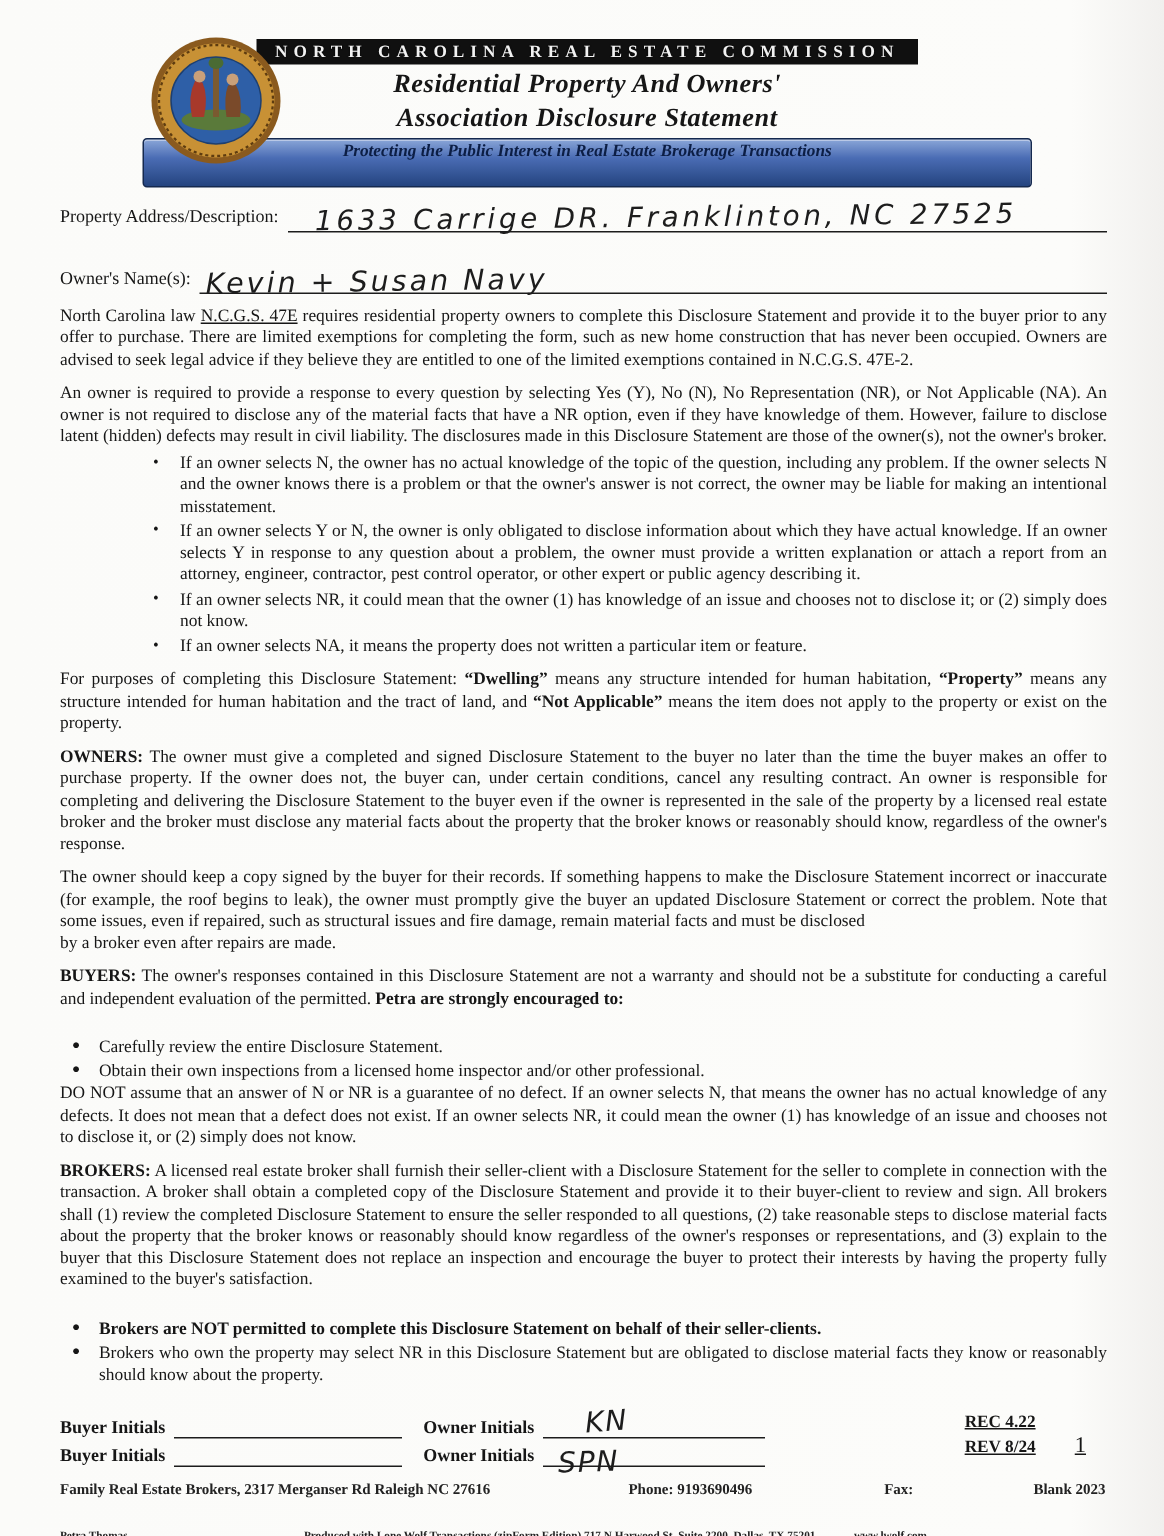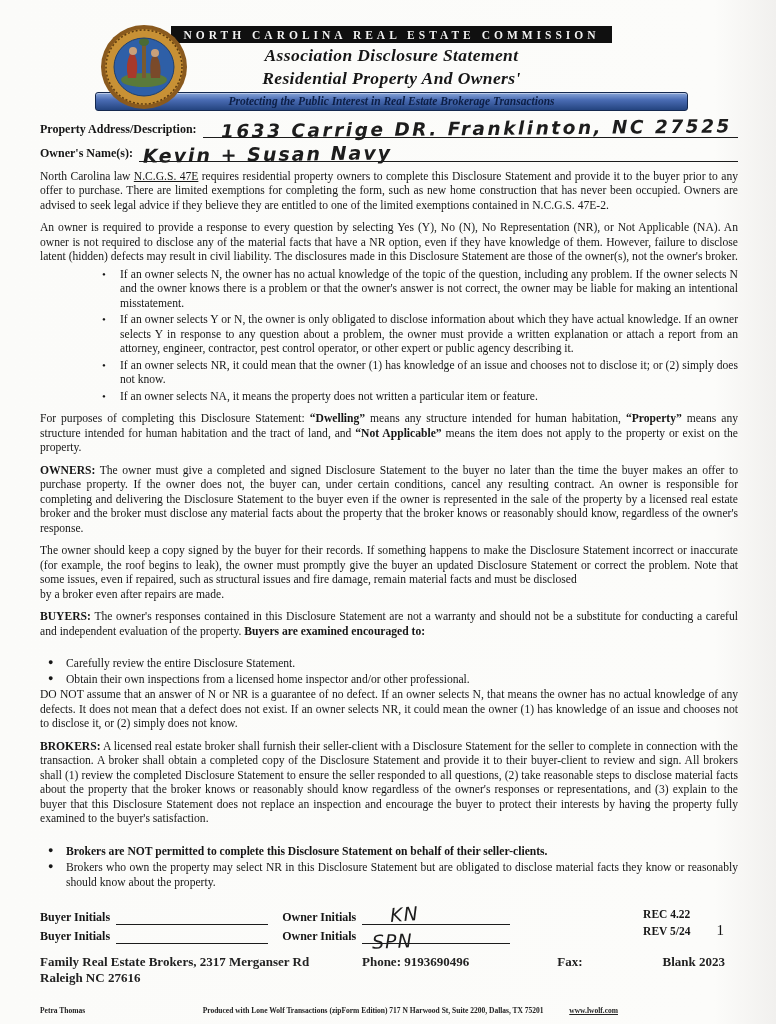--- a/index.html
+++ b/index.html
@@ -20,30 +20,30 @@
   .bars { position: absolute; left: 55px; right: 50px; top: 4px; }
   .bar-black {
     width: fit-content; margin: 0 auto;
     background: #101010; color: #f2f2f2;
     font: bold 11.5px "Liberation Serif", serif;
     letter-spacing: 4px; padding: 3px 12px 2px;
     text-shadow: 0 0 1px #000;
   }
   .title-line { text-align: center; font: bold italic 17.5px/1.12 "Liberation Serif", serif; margin-top: 3px; letter-spacing: .4px; }
   .bar-blue {
-    margin-top: 4px; padding: 2px 0 3px;
+    margin-top: 4px; padding: 2px 0 17px;
     background: linear-gradient(180deg, #8aa6d8 0%, #4a6cb4 40%, #24447f 100%);
     border: 1px solid #15294f; border-radius: 3px;
     text-align: center;
     font: bold italic 11.5px "Liberation Serif", serif;
     color: #0c1e45;
     box-shadow: inset 0 1px 0 #b9c8e6;
   }
   
-  .field-row { display: flex; align-items: flex-end; margin-top: 3px; height: 21px; font-weight: bold; }
+  .field-row { display: flex; align-items: center; margin-top: 20px; height: 21px; }
   .field-label { font-size: 12px; white-space: nowrap; padding-bottom: 1px; }
   .field-line { flex: 1; border-bottom: 1.6px solid #1c1c1c; margin-left: 6px; position: relative; height: 100%; }
   .handwrite {
     font-family: "DejaVu Sans", sans-serif;
     font-style: italic;
     color: #1d1d1d;
     white-space: nowrap;
   }
   .hw-big { position: absolute; left: 18px; bottom: -2px; font-size: 18.5px; letter-spacing: 2.5px; transform: rotate(-0.6deg); }
   .hw-name { left: 4px; bottom: -4px; font-size: 19px; letter-spacing: 2px; transform: rotate(-0.8deg); }
@@ -68,29 +68,29 @@
   .initials-wrap { display: flex; margin-top: 16px; }
   .initials-left { width: 545px; }
   .init-row { display: flex; align-items: flex-end; height: 19px; font-size: 12px; font-weight: bold; }
   .init-label { white-space: nowrap; }
   .init-line { border-bottom: 1.3px solid #1c1c1c; position: relative; height: 100%; }
   .line-buyer { width: 152px; margin: 0 14px 0 6px; }
   .line-owner { width: 148px; margin-left: 6px; }
   .hw-init { position: absolute; font-weight: normal; }
   .hw-init-1 { left: 28px; bottom: -1px; font-size: 19px; letter-spacing: 1px; transform: rotate(-4deg); }
   .hw-init-2 { left: 10px; bottom: -9px; font-size: 19px; letter-spacing: 1px; transform: rotate(-2deg); }
-  .initials-right { flex: 1; display: flex; justify-content: flex-end; gap: 26px; }
+  .initials-right { flex: 1; display: flex; justify-content: flex-end; gap: 26px; text-decoration: underline; }
   .recrev { font: bold 11.5px "Liberation Serif", serif; line-height: 1.5; text-align: left; }
   .page-num { font: 15px "Liberation Serif", serif; margin-top: 16px; padding-right: 14px; }
   .footer { margin-top: 10px; font-family: "Liberation Serif", serif; color:#222; }
-  .foot-row1 { display: flex; align-items: baseline; font-size: 13px; font-weight: bold; }
+  .foot-row1 { display: flex; align-items: baseline; font-size: 10px; font-weight: bold; }
   .foot-company { flex: 1; }
   .foot-phone { margin-right: 60px; padding-left: 24px; }
   .foot-fax { margin-right: 80px; margin-left: 28px; }
-  .foot-blank { margin-right: 13px; }
+  .foot-blank { margin-right: 1px; }
   .foot-row2 { display: flex; align-items: baseline; font-size: 7.5px; font-weight: bold; margin-top: 20px; font-family: Liberation Serif, serif; }
   .foot-agent { width: 145px; }
   .foot-produced { flex: 1; text-align: center; }
   .foot-site { text-decoration: underline; margin-left: 8px; margin-right: 120px; }
 </style>
 </head>
 <body>
 
 <div class="page">
 
@@ -106,22 +106,22 @@
         <ellipse cx="44" cy="18" rx="5" ry="4" fill="#4a6b34"></ellipse>
         <path d="M30 30 q-5 10 -2 24 l8 0 q3 -14 -1 -23 z" fill="#a8392b"></path>
         <circle cx="33" cy="27" r="4" fill="#c9a07a"></circle>
         <path d="M57 32 q5 9 3 22 l-9 0 q-2 -13 1 -21 z" fill="#7a4a2a"></path>
         <circle cx="55" cy="29" r="4" fill="#c9a07a"></circle>
         <ellipse cx="44" cy="43" rx="30" ry="29" fill="none" stroke="#1d3f70" stroke-width="1"></ellipse>
       </svg>
     </div>
     <div class="bars">
       <div class="bar-black">NORTH CAROLINA REAL ESTATE COMMISSION</div>
+      <div class="title-line">Residential Property And Owners'</div>
       <div class="title-line">Association Disclosure Statement</div>
-      <div class="title-line">Residential Property And Owners'</div>
       <div class="bar-blue">Protecting the Public Interest in Real Estate Brokerage Transactions</div>
     </div>
   </div>
 
   <div class="field-row">
     <span class="field-label">Property Address/Description:</span>
     <span class="field-line">
       <span class="handwrite hw-big">1633 Carrige DR. Franklinton, NC 27525</span>
     </span>
   </div>
@@ -140,21 +140,21 @@
       <li>If an owner selects N, the owner has no actual knowledge of the topic of the question, including any problem. If the owner selects N and the owner knows there is a problem or that the owner's answer is not correct, the owner may be liable for making an intentional misstatement.</li>
       <li>If an owner selects Y or N, the owner is only obligated to disclose information about which they have actual knowledge. If an owner selects Y in response to any question about a problem, the owner must provide a written explanation or attach a report from an attorney, engineer, contractor, pest control operator, or other expert or public agency describing it.</li>
       <li>If an owner selects NR, it could mean that the owner (1) has knowledge of an issue and chooses not to disclose it; or (2) simply does not know.</li>
       <li>If an owner selects NA, it means the property does not written a particular item or feature.</li>
     </ul>
 
     <p class="para"><span>For purposes of completing this Disclosure Statement: </span><span class="b">“Dwelling”</span><span> means any structure intended for human habitation, </span><span class="b">“Property”</span><span> means any structure intended for human habitation and the tract of land, and </span><span class="b">“Not Applicable”</span><span> means the item does not apply to the property or exist on the property.</span></p>
     <p class="para"><span class="b">OWNERS:</span><span> The owner must give a completed and signed Disclosure Statement to the buyer no later than the time the buyer makes an offer to purchase property. If the owner does not, the buyer can, under certain conditions, cancel any resulting contract. An owner is responsible for completing and delivering the Disclosure Statement to the buyer even if the owner is represented in the sale of the property by a licensed real estate broker and the broker must disclose any material facts about the property that the broker knows or reasonably should know, regardless of the owner's response.</span></p>
     <p class="para"><span>The owner should keep a copy signed by the buyer for their records. If something happens to make the Disclosure Statement incorrect or inaccurate (for example, the roof begins to leak), the owner must promptly give the buyer an updated Disclosure Statement or correct the problem. Note that some issues, even if repaired, such as structural issues and fire damage, remain material facts and must be disclosed</span><br><span>by a broker even after repairs are made.</span></p>
 
-    <p class="para"><span class="b">BUYERS:</span><span> The owner's responses contained in this Disclosure Statement are not a warranty and should not be a substitute for conducting a careful and independent evaluation of the property. </span><span class="b">Buyers are examined encouraged to:</span></p>
+    <p class="para"><span class="b">BUYERS:</span><span> The owner's responses contained in this Disclosure Statement are not a warranty and should not be a substitute for conducting a careful and independent evaluation of the permitted. </span><span class="b">Petra are strongly encouraged to:</span></p>
     <ul class="tight-list">
       <li>Carefully review the entire Disclosure Statement.</li>
       <li>Obtain their own inspections from a licensed home inspector and/or other professional.</li>
     </ul>
     <p class="para" style="margin-top:1px">DO NOT assume that an answer of N or NR is a guarantee of no defect. If an owner selects N, that means the owner has no actual knowledge of any defects. It does not mean that a defect does not exist. If an owner selects NR, it could mean the owner (1) has knowledge of an issue and chooses not to disclose it, or (2) simply does not know.</p>
 
     <p class="para"><span class="b">BROKERS:</span><span> A licensed real estate broker shall furnish their seller-client with a Disclosure Statement for the seller to complete in connection with the transaction. A broker shall obtain a completed copy of the Disclosure Statement and provide it to their buyer-client to review and sign. All brokers shall (1) review the completed Disclosure Statement to ensure the seller responded to all questions, (2) take reasonable steps to disclose material facts about the property that the broker knows or reasonably should know regardless of the owner's responses or representations, and (3) explain to the buyer that this Disclosure Statement does not replace an inspection and encourage the buyer to protect their interests by having the property fully examined to the buyer's satisfaction.</span></p>
     <ul class="tight-list">
       <li><span class="b">Brokers are NOT permitted to complete this Disclosure Statement on behalf of their seller-clients.</span></li>
       <li><span>Brokers who own the property may select NR in this Disclosure Statement but are obligated to disclose material facts they know or reasonably should know about the property.</span></li>
@@ -176,21 +176,21 @@
         <span class="init-line line-buyer"></span>
         <span class="init-label">Owner Initials</span>
         <span class="init-line line-owner">
           <span class="handwrite hw-init hw-init-2">SPN</span>
         </span>
       </div>
     </div>
     <div class="initials-right">
       <div class="recrev">
         <div>REC 4.22</div>
-        <div>REV 5/24</div>
+        <div>REV 8/24</div>
       </div>
       <div class="page-num">1</div>
     </div>
   </div>
 
   <div class="footer">
     <div class="foot-row1">
       <span class="foot-company">Family Real Estate Brokers, 2317 Merganser Rd Raleigh  NC 27616</span>
       <span class="foot-phone">Phone: 9193690496</span>
       <span class="foot-fax">Fax:</span>

